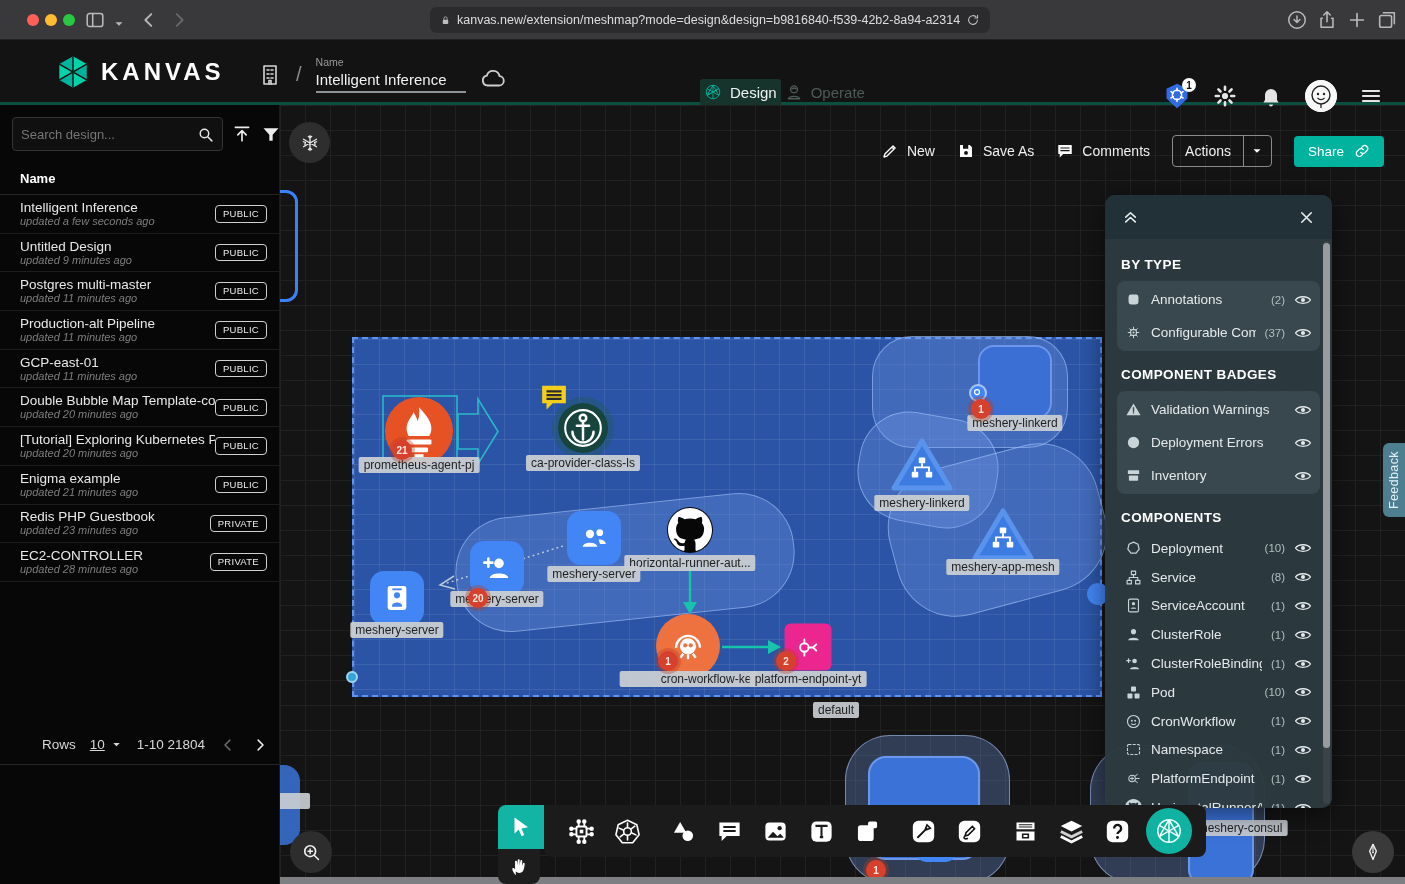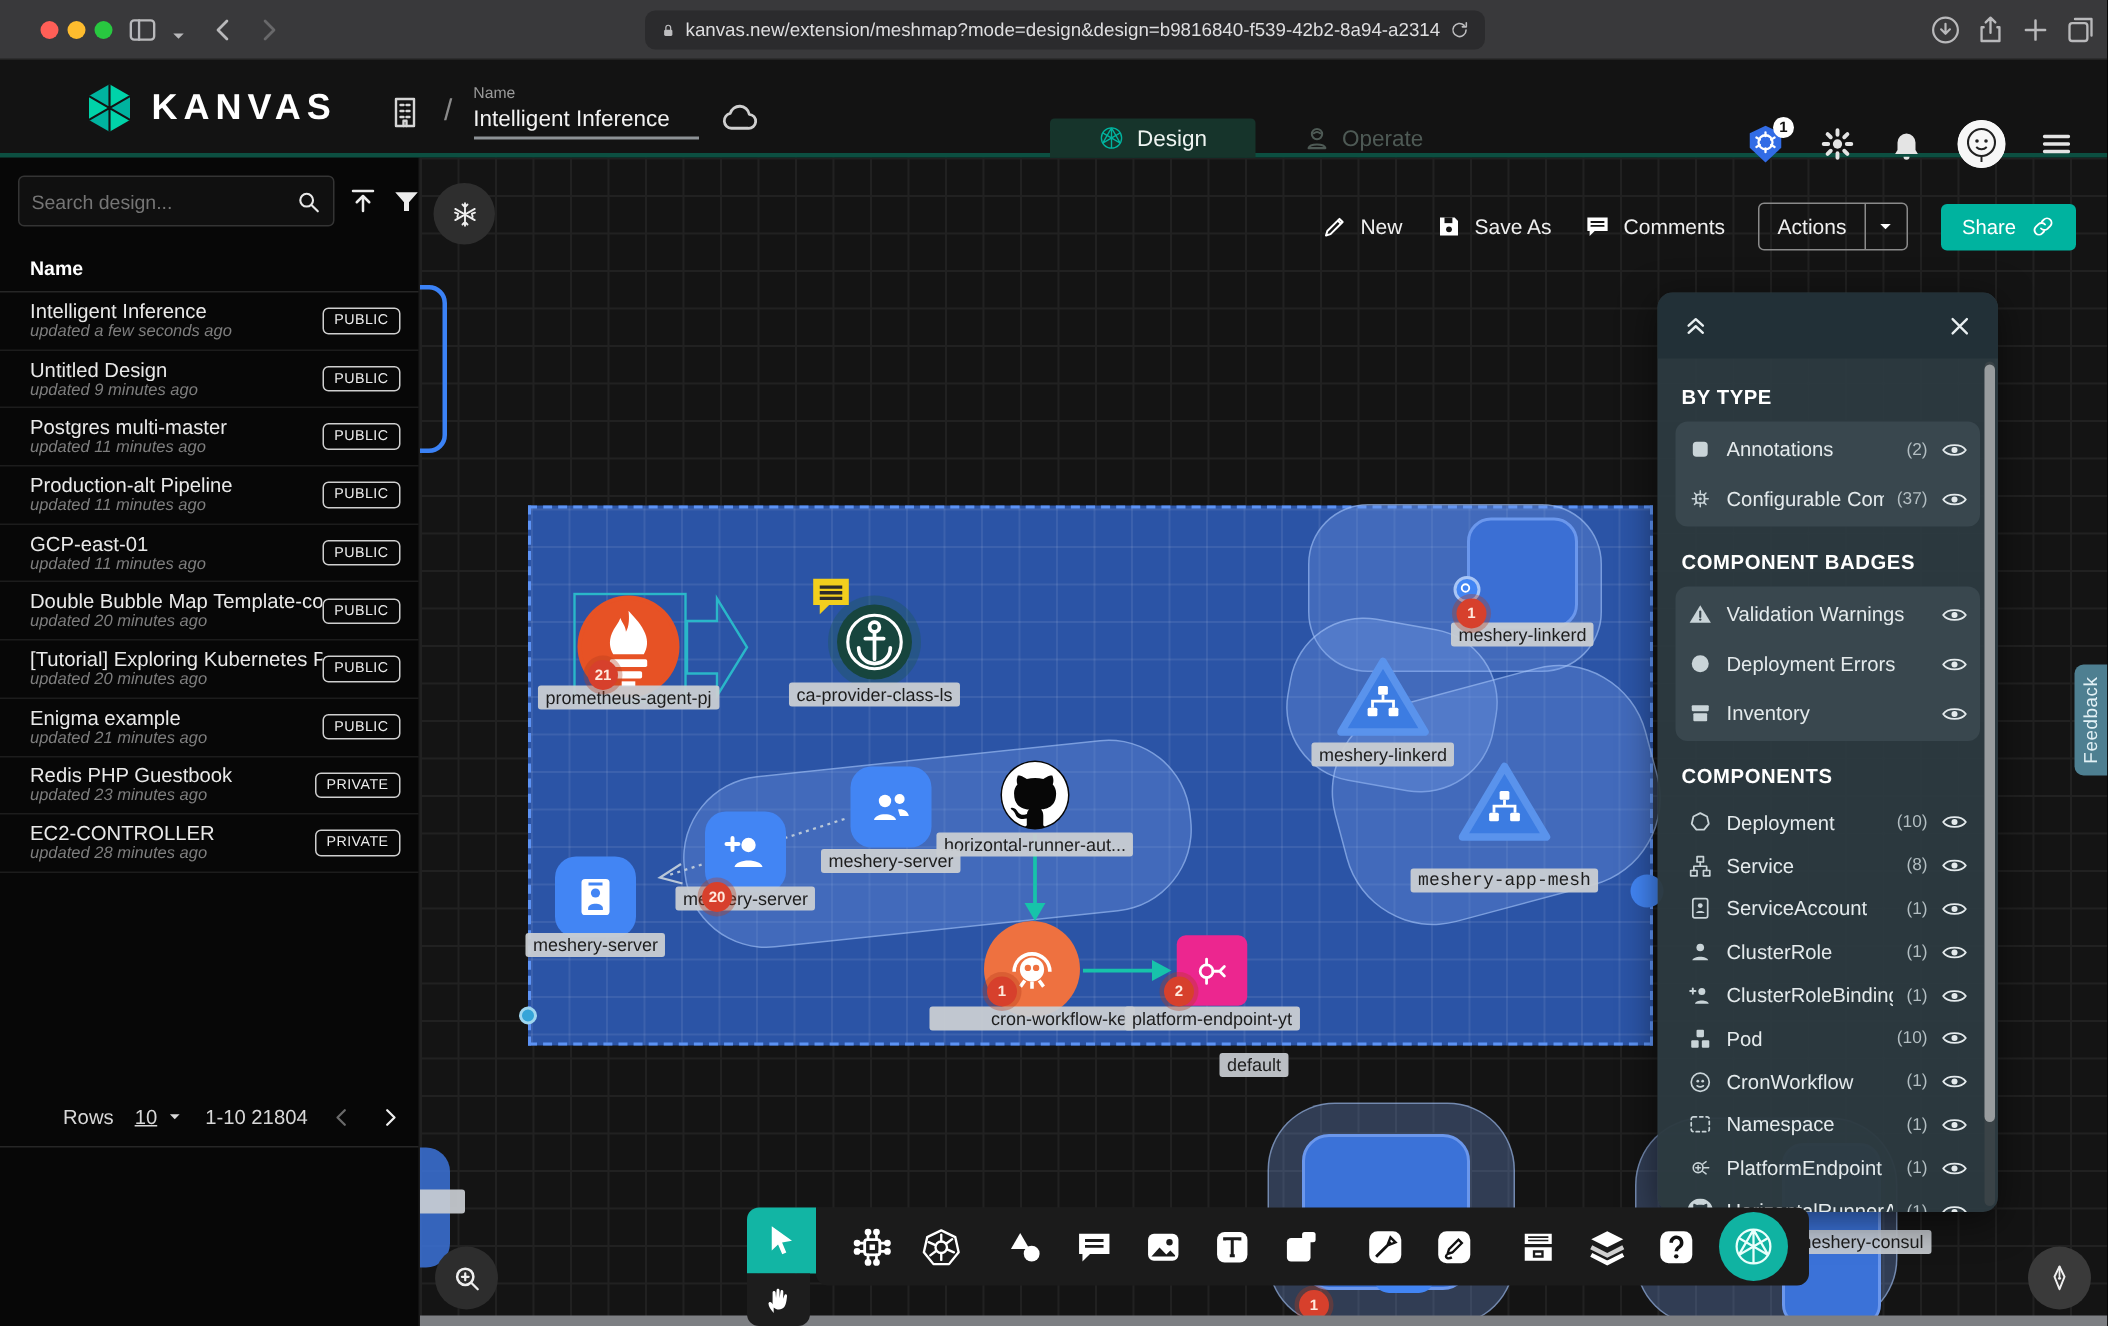--- a/index.html
+++ b/index.html
@@ -30,21 +30,21 @@
   .logo-text { font-size:24px; font-weight:700; letter-spacing:4px; color:#fff; }
   .crumb { position:absolute; left:258px; top:16px; display:flex; align-items:center; gap:14px; }
   .building { width:24px; height:24px; color:#d6d6d6; }
   .crumb-sep { color:#8b8b8b; font-size:20px; font-weight:300; }
   .namefield { display:flex; flex-direction:column; }
   .namefield .lbl { font-size:10.5px; color:#9a9a9a; margin-bottom:2px; }
   .namefield input { background:transparent; border:none; border-bottom:2px solid #8d9296; color:#f2f2f2;
                      font-size:15px; font-family:inherit; width:150px; padding:1px 0 3px; outline:none; }
   .cloudsave { width:26px; height:26px; color:#cfcfcf; margin-top:8px; }
   .modetabs { position:absolute; left:700px; top:39px; display:flex; height:26px; }
-  .tab { display:flex; align-items:center; gap:8px; padding:0 32px; font-size:15px; border-radius:3px 3px 0 0; }
+  .tab { display:flex; align-items:center; gap:8px; padding:0 4px; font-size:15px; border-radius:3px 3px 0 0; }
   .tab.active { background:#16342b; color:#eef4f1; }
   .tab.disabled { color:#4e5a55; }
   .tab .ticon { width:18px; height:18px; }
   .tab.active .ticon { color:#00b39f; }
   .tab.disabled .ticon { color:#4e5a55; }
   .hdr-right { position:absolute; right:22px; top:56px; transform:translateY(-50%); display:flex; align-items:center; gap:22px; }
   .hico { width:24px; height:24px; color:#e4e4e4; position:relative; }
   .k8s-wrap { position:relative; width:28px; height:28px; }
   .k8s-wrap svg { width:28px; height:28px; }
   .k8s-badge { position:absolute; right:-5px; top:-4px; min-width:14px; height:14px; border-radius:7px; background:#fff;
@@ -263,21 +263,21 @@
           </svg>
           <span style="position: absolute; width: 30px; height: 30px; left: 50%; top: 56%; transform: translate(-50%, -50%); color: rgb(255, 255, 255);">
             <svg viewBox="0 0 24 24" width="100%" height="100%">
               <rect x="9.4" y="3.5" width="5.2" height="4.6" rx=".8" fill="#fff"></rect>
               <rect x="3.8" y="15" width="5.2" height="4.6" rx=".8" fill="#fff"></rect>
               <rect x="15" y="15" width="5.2" height="4.6" rx=".8" fill="#fff"></rect>
               <path d="M12 8.1v3.4M6.4 15v-3.5h11.2V15" stroke="#fff" stroke-width="1.5" fill="none"></path>
             </svg>
           </span>
         </div>
-        <div class="node-label" style="top: 44px; font-family: Liberation Mono, monospace;">meshery-app-mesh</div>
+        <div class="node-label" style="top: 24px;">meshery-app-mesh</div>
       </div>
       <div class="node" style="left: 690px; top: 530px;">
         <div class="shape sh-github">
           <span style="width: 44px; height: auto; color: rgb(255, 255, 255); display: block;">
             <svg viewBox="0 0 16 16" fill="none" stroke="currentColor" stroke-width="2" stroke-linecap="round" stroke-linejoin="round" width="100%" height="100%">
               <path d="M8 0C3.58 0 0 3.58 0 8c0 3.54 2.29 6.53 5.47 7.59.4.07.55-.17.55-.38 0-.19-.01-.82-.01-1.49-2.01.37-2.53-.49-2.69-.94-.09-.23-.48-.94-.82-1.13-.28-.15-.68-.52-.01-.53.63-.01 1.08.58 1.23.82.72 1.21 1.87.87 2.33.66.07-.52.28-.87.51-1.07-1.78-.2-3.64-.89-3.64-3.95 0-.87.31-1.59.82-2.15-.08-.2-.36-1.02.08-2.12 0 0 .67-.21 2.2.82.64-.18 1.32-.27 2-.27.68 0 1.36.09 2 .27 1.53-1.04 2.2-.82 2.2-.82.44 1.1.16 1.92.08 2.12.51.56.82 1.27.82 2.15 0 3.07-1.87 3.75-3.65 3.95.29.25.54.73.54 1.48 0 1.07-.01 1.93-.01 2.2 0 .21.15.46.55.38A8.01 8.01 0 0016 8c0-4.42-3.58-8-8-8z" fill="currentColor" stroke="none"></path>
             </svg>
           </span>
         </div>
         <div class="node-label" style="top: 25px;">horizontal-runner-aut...</div>

